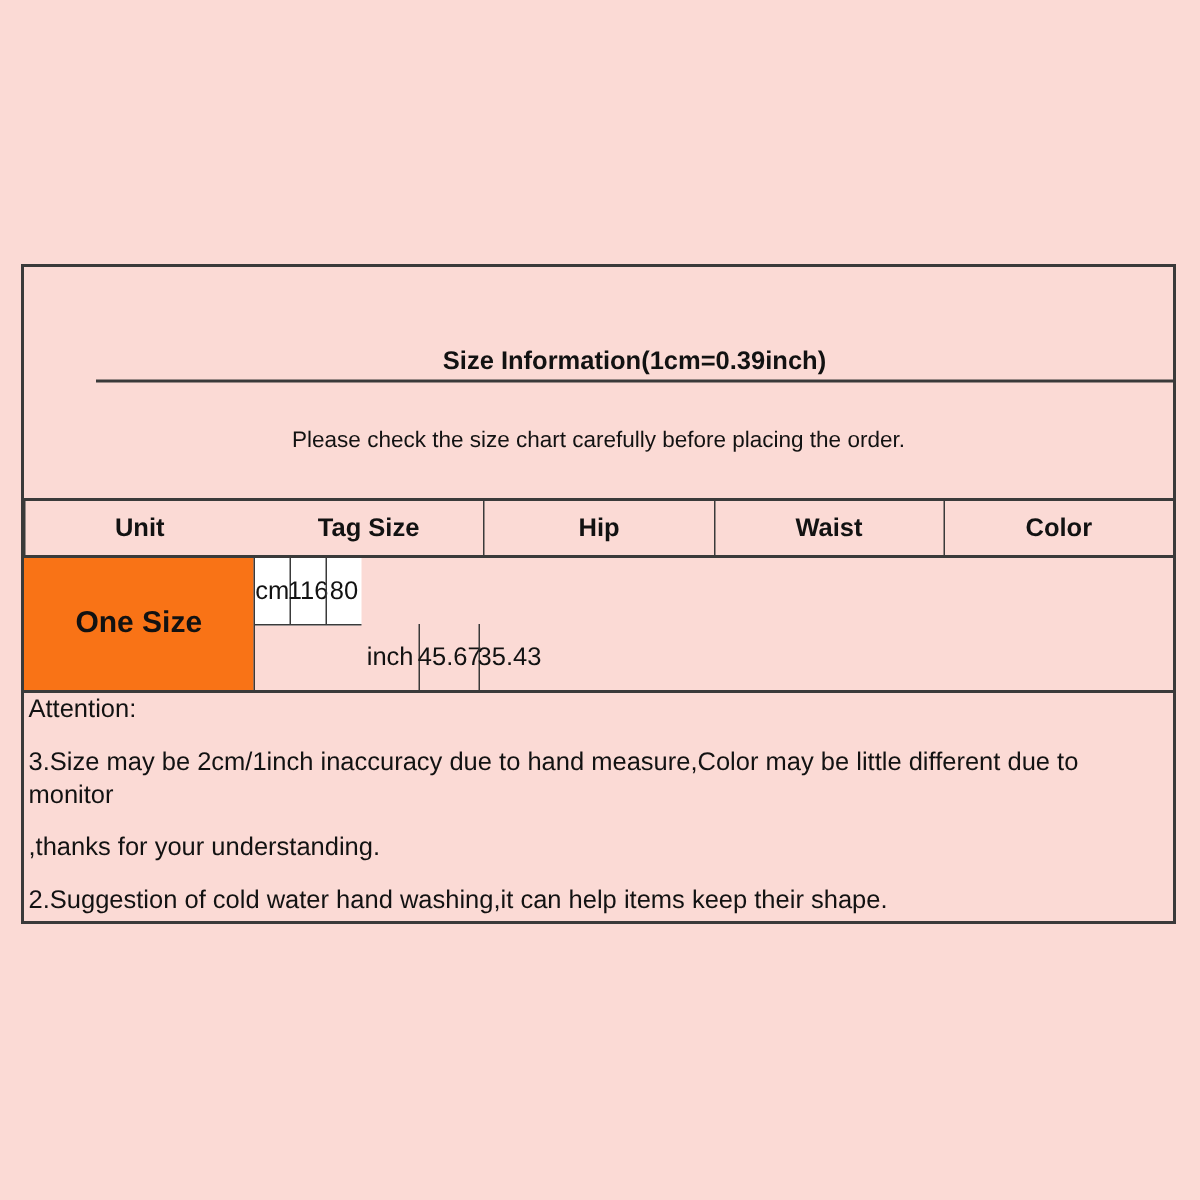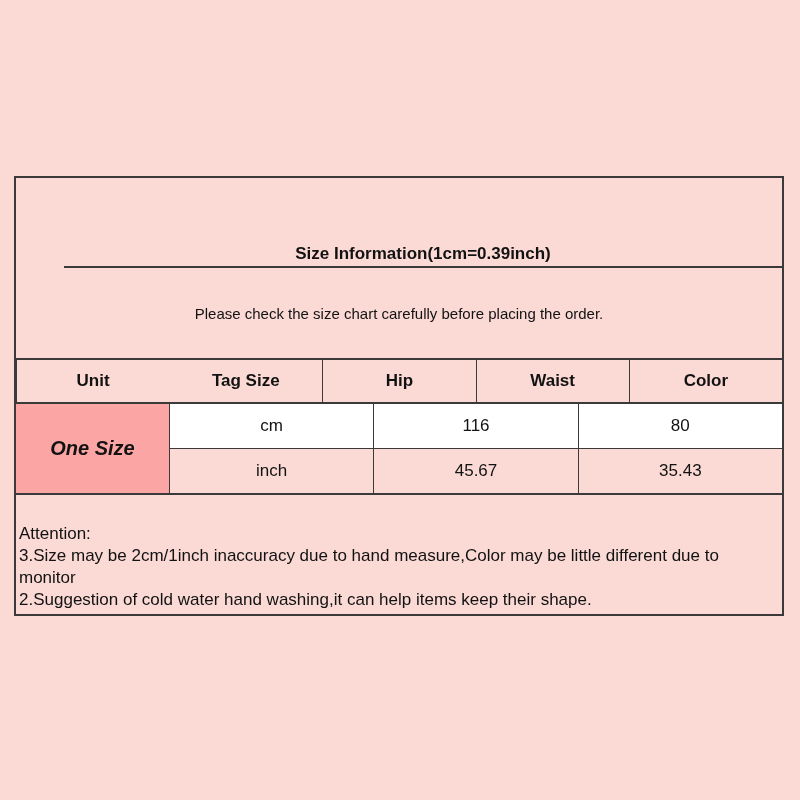--- a/index.html
+++ b/index.html
@@ -66,55 +66,56 @@
   .vline {
     border-left: 1px solid #3a3a3a;
   }
   .body-rows {
     display: flex;
     border-bottom: 2px solid #3a3a3a;
   }
   .tag-cell {
     flex: none;
     width: 153px;
-    background: #fca5a5;
+    background: #f97316;
     display: flex;
     align-items: center;
     justify-content: center;
     font-size: 20px;
     font-weight: bold;
-    font-style: italic;
   }
   .unit-rows {
     flex: 1;
     border-left: 1px solid #3a3a3a;
     display: flex;
-    flex-direction: column;
+    flex-direction: row;
     min-width: 0;
   }
   .row {
     height: 44px;
     display: flex;
     font-size: 17px;
   }
   .row-cm {
     background: #ffffff;
     border-bottom: 1px solid #3a3a3a;
   }
   .row-inch {
     background: transparent;
+    margin-top: 44px;
   }
   .attention-sec {
     flex: 1;
     display: flex;
     flex-direction: column;
     justify-content: flex-end;
     padding: 0 4px 3px 3px;
     font-size: 17px;
     line-height: 22px;
+    gap: 13px;
   }
 </style>
 </head>
 <body>
 
 <div class="panel">
 
   <div class="title-sec">
     <span>Size Information(1cm=0.39inch)</span>
   </div>
@@ -143,16 +144,17 @@
         <div class="cell">inch</div>
         <div class="cell vline">45.67</div>
         <div class="cell vline">35.43</div>
       </div>
     </div>
   </div>
 
   <div class="attention-sec">
     <div>Attention:</div>
     <div>3.Size may be 2cm/1inch inaccuracy due to hand measure,Color may be little different due to monitor</div>
+    <div>,thanks for your understanding.</div>
     <div>2.Suggestion of cold water hand washing,it can help items keep their shape.</div>
   </div>
 
 </div>
 
 </body></html>

